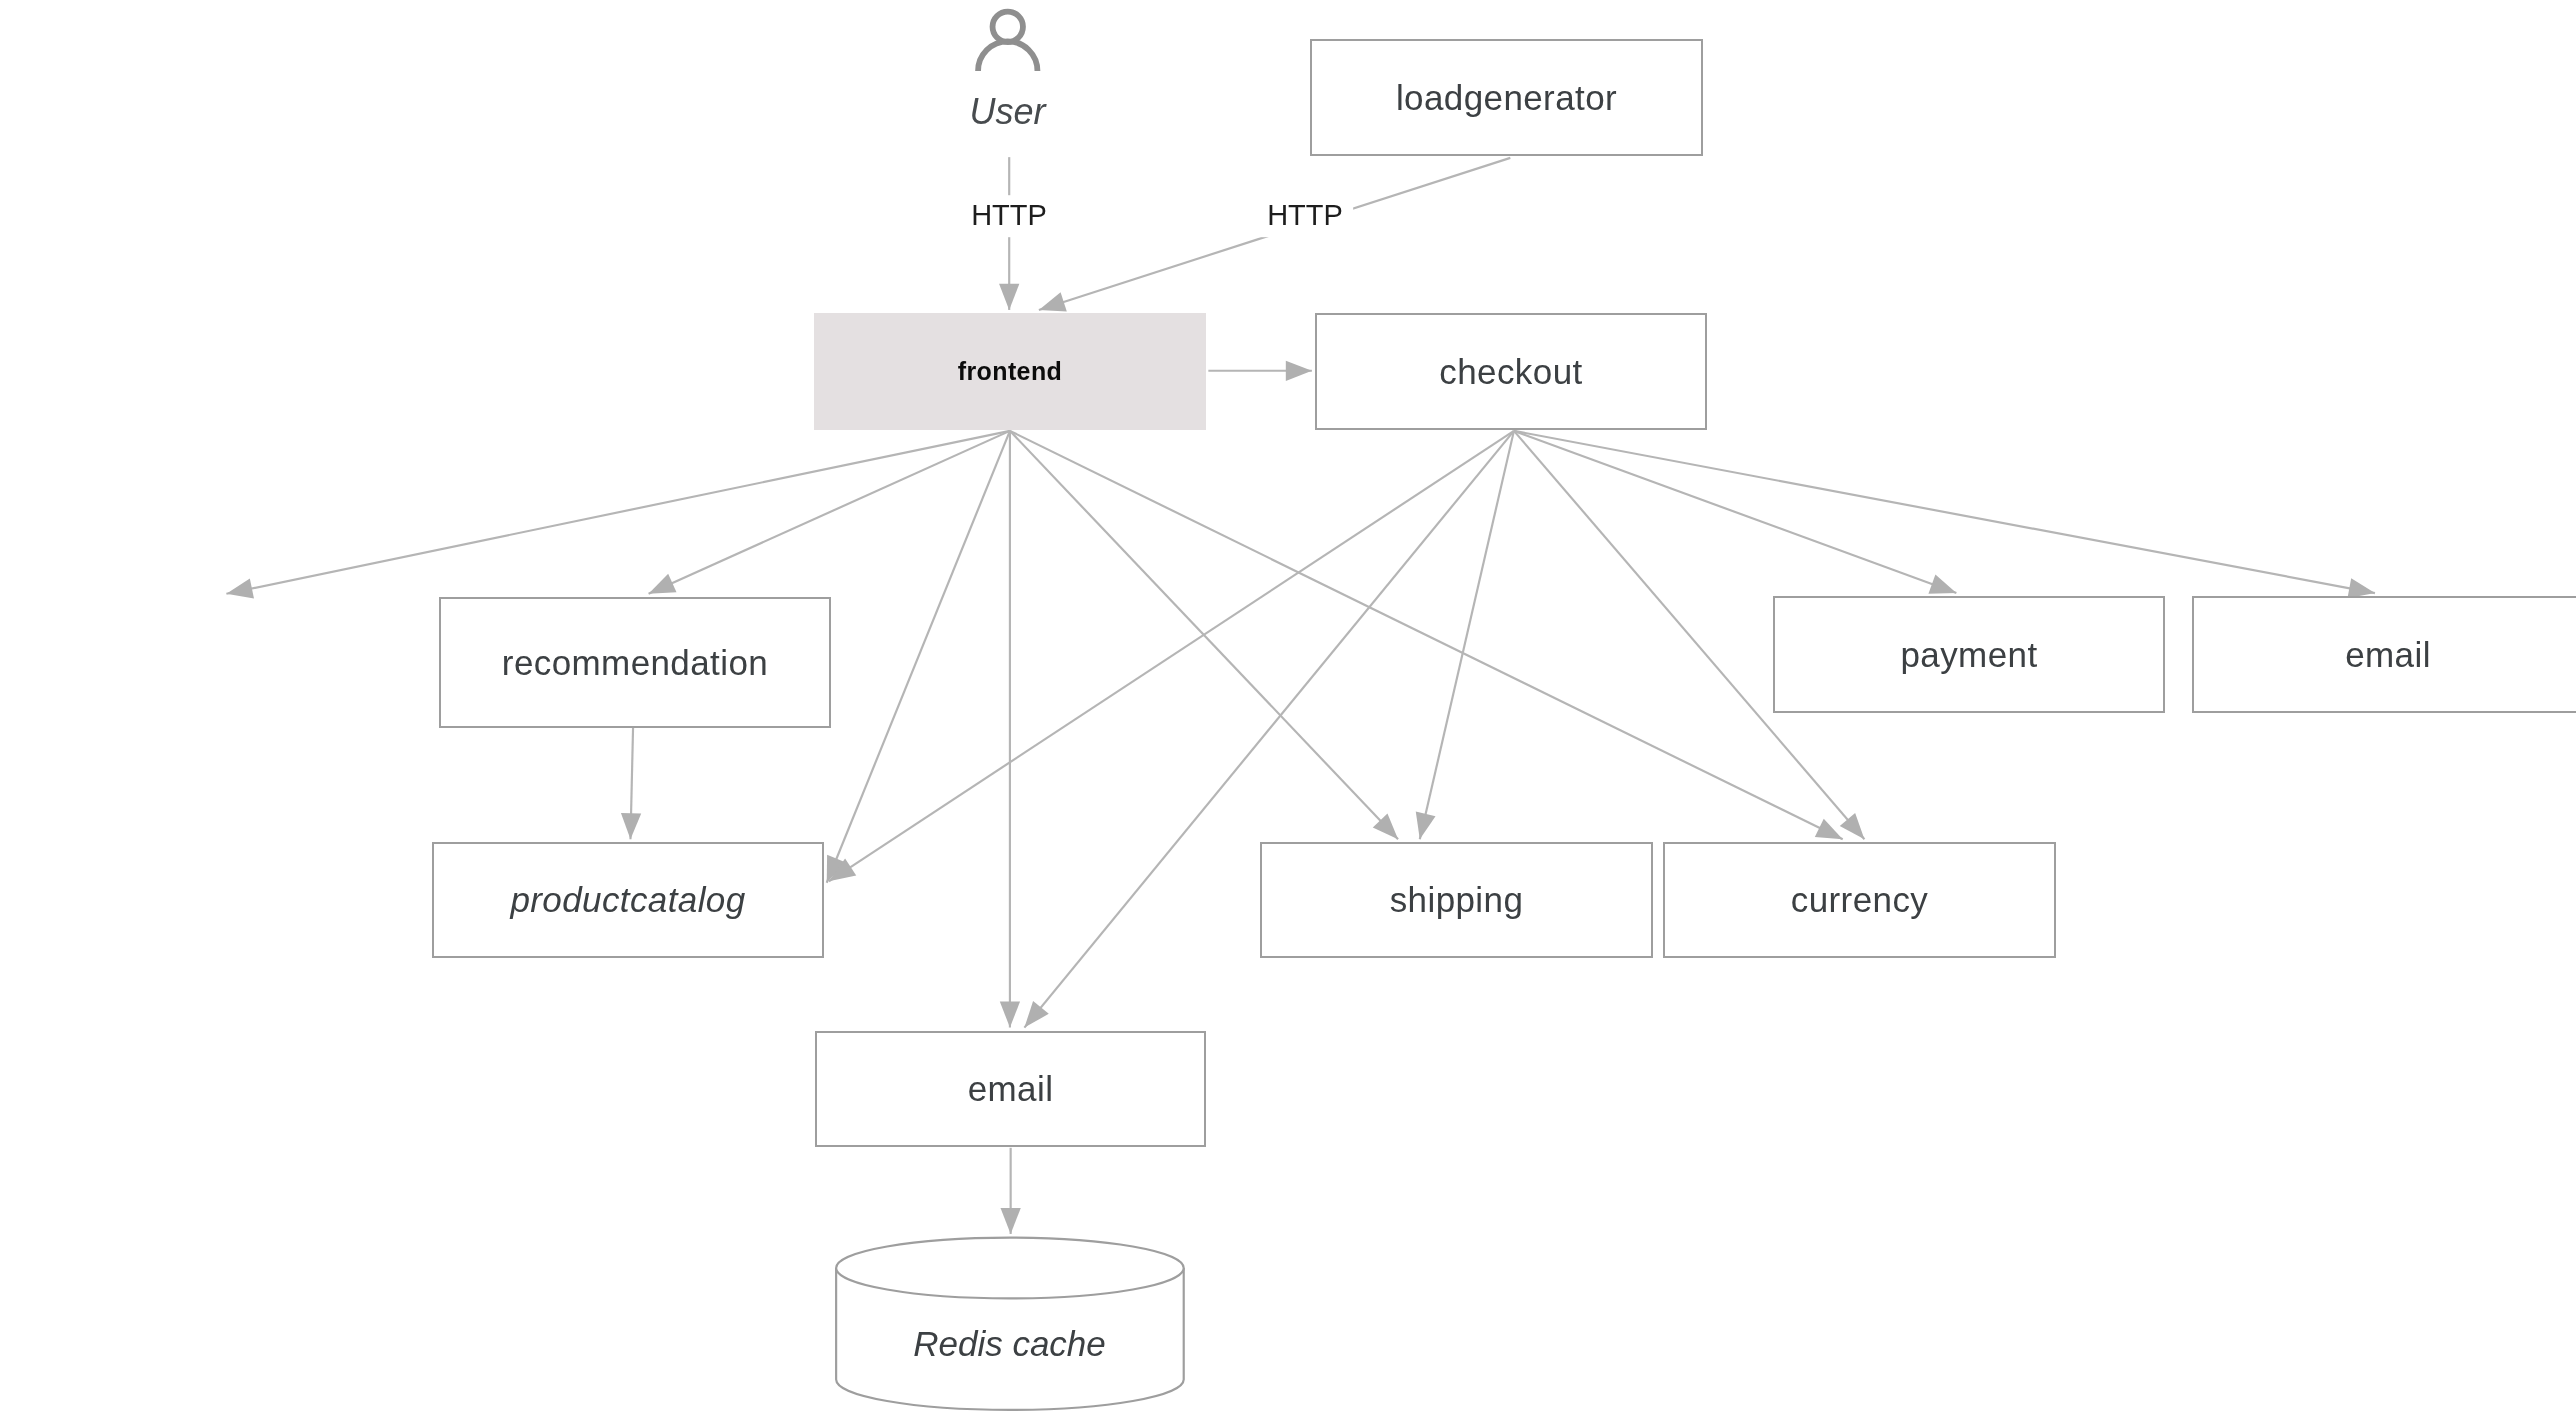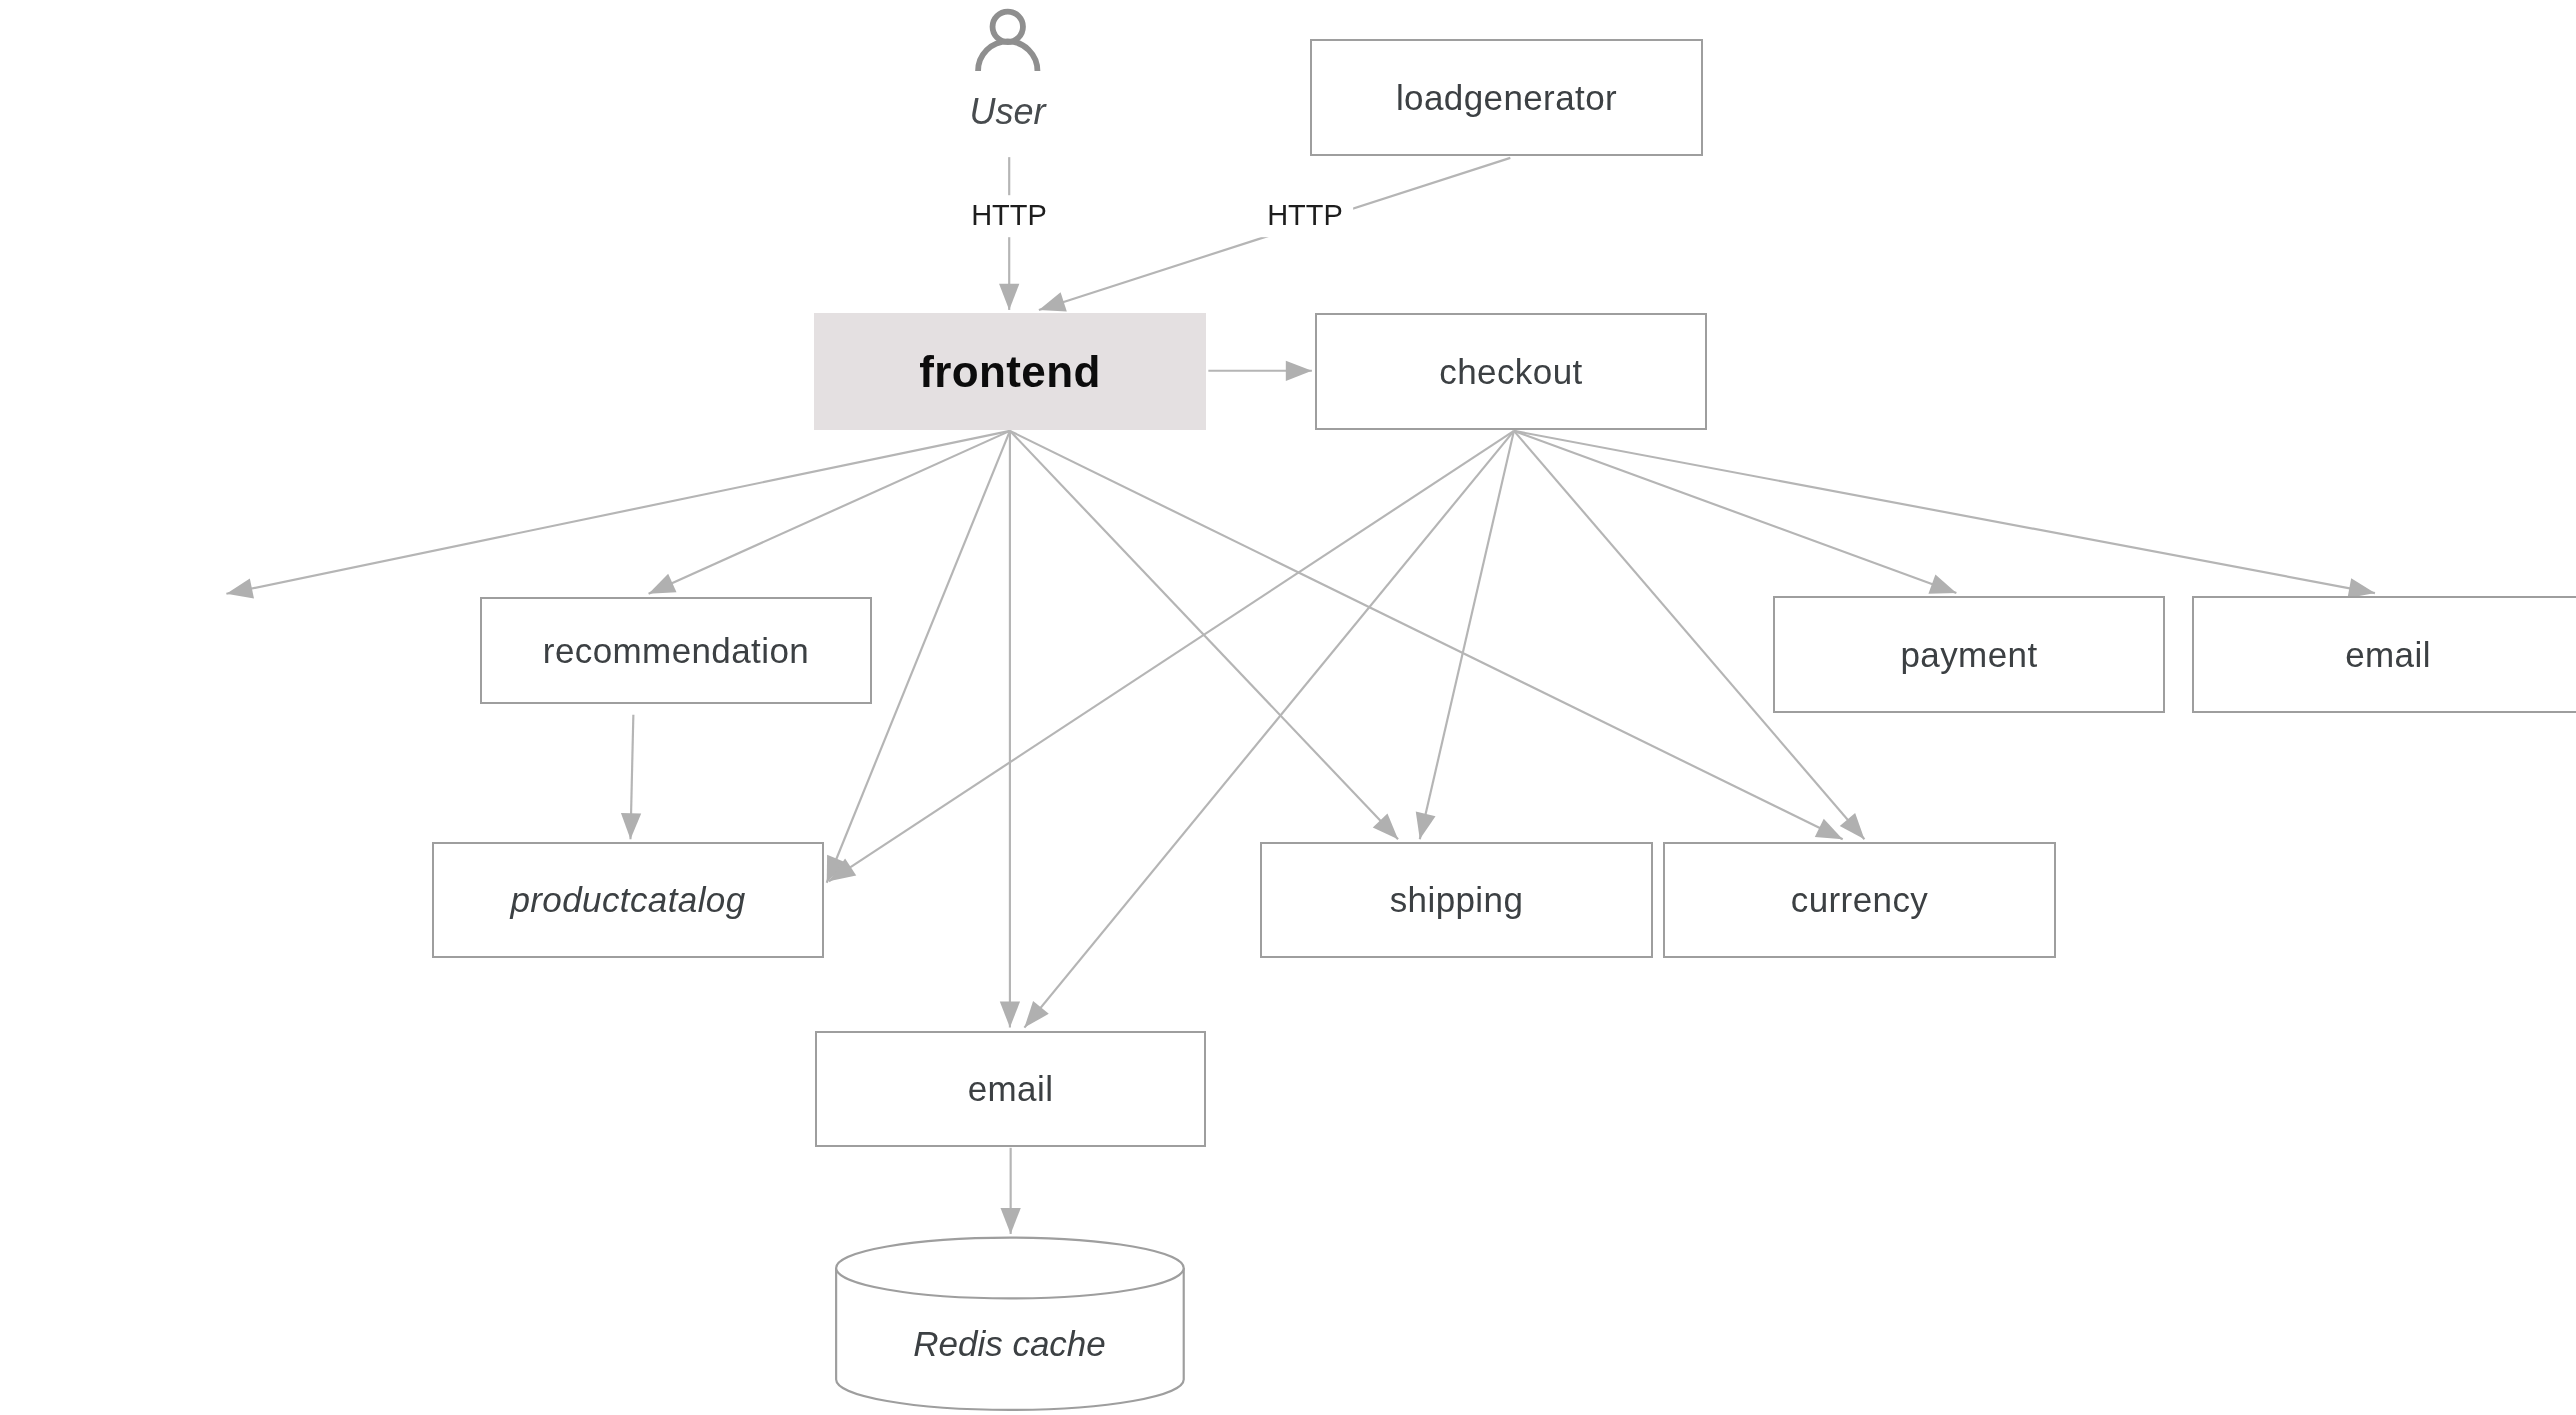--- a/index.html
+++ b/index.html
@@ -18,21 +18,21 @@
     border:2.2px solid #9e9e9e;
     display:flex;align-items:center;justify-content:center;
     font-size:35px;color:#3c4043;
     letter-spacing:0.4px;
     white-space:nowrap;
   }
   .node.highlight{
     background:#e4e0e1;
     border:none;
     font-weight:bold;
-    font-size:44px;
+    font-size:25px;
     color:#0c0c0c;
   }
   .free-label{
     position:absolute;
     text-align:center;
     color:#474b4e;
     font-size:36px;
     white-space:nowrap;
     font-style:italic;
   }
@@ -94,21 +94,21 @@
   <div class="edge-label" style="left:1009px;top:216px;">HTTP</div>
   <div class="edge-label" style="left:1305px;top:216px;">HTTP</div>
 
   <div class="node" style="left:1310px;top:39px;width:393px;height:117px;">loadgenerator</div>
 
   <div class="node highlight" style="left:814px;top:313px;width:392px;height:117px;">frontend</div>
 
   <div class="node" style="left:1315px;top:313px;width:392px;height:117px;">checkout</div>
 
 
-  <div class="node" style="left:439px;top:597px;width:392px;height:107px;margin-left:41px;">recommendation</div>
+  <div class="node" style="left:439px;top:597px;width:392px;height:131px;">recommendation</div>
 
   <div class="node" style="left:1773px;top:596px;width:392px;height:117px;">payment</div>
 
   <div class="node" style="left:2192px;top:596px;width:392px;height:117px;">email</div>
 
   <div class="node" style="left:432px;top:842px;width:392px;height:116px;font-style:italic;">productcatalog</div>
 
   <div class="node" style="left:1216px;top:842px;width:393px;height:116px;margin-left:44px;">shipping</div>
 
   <div class="node" style="left:1663px;top:842px;width:393px;height:116px;">currency</div>

